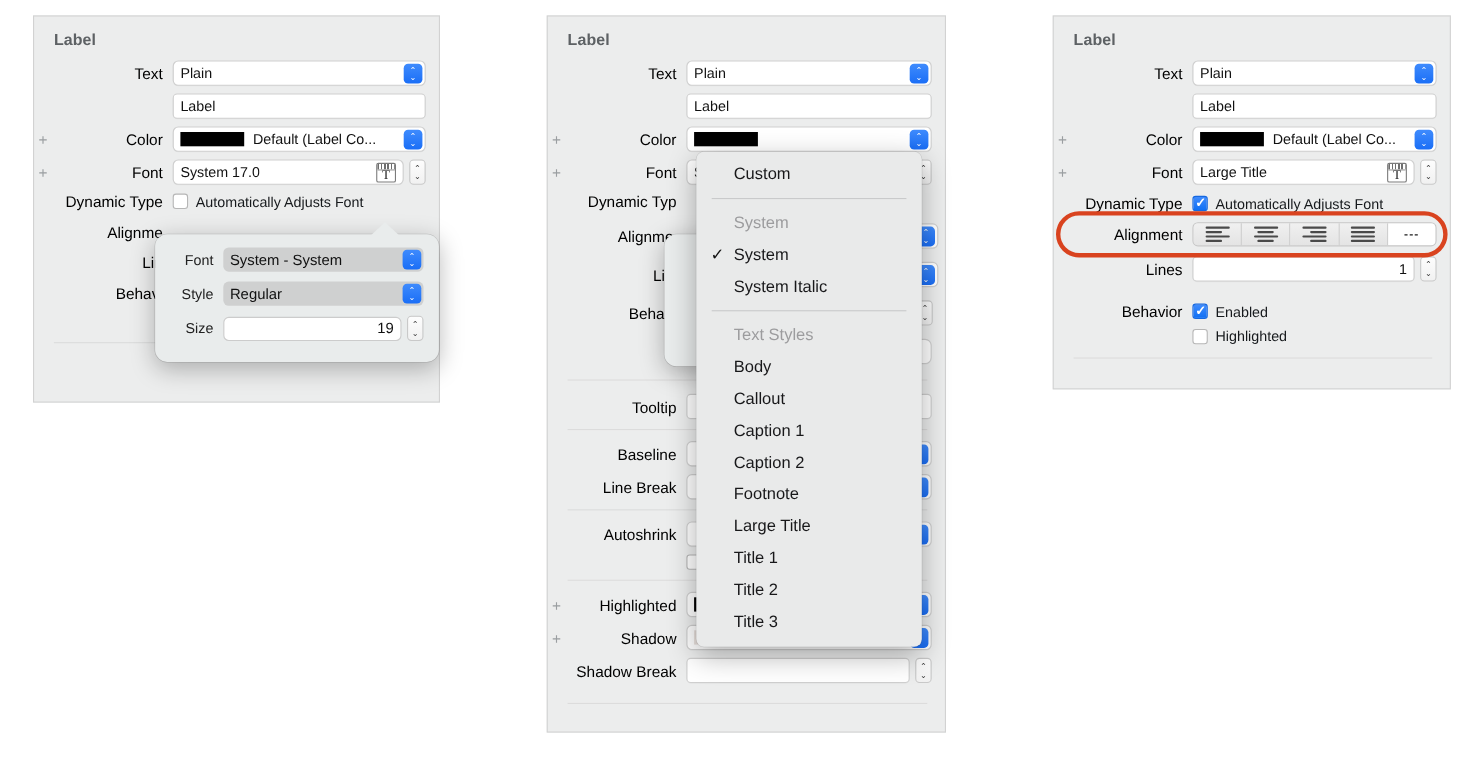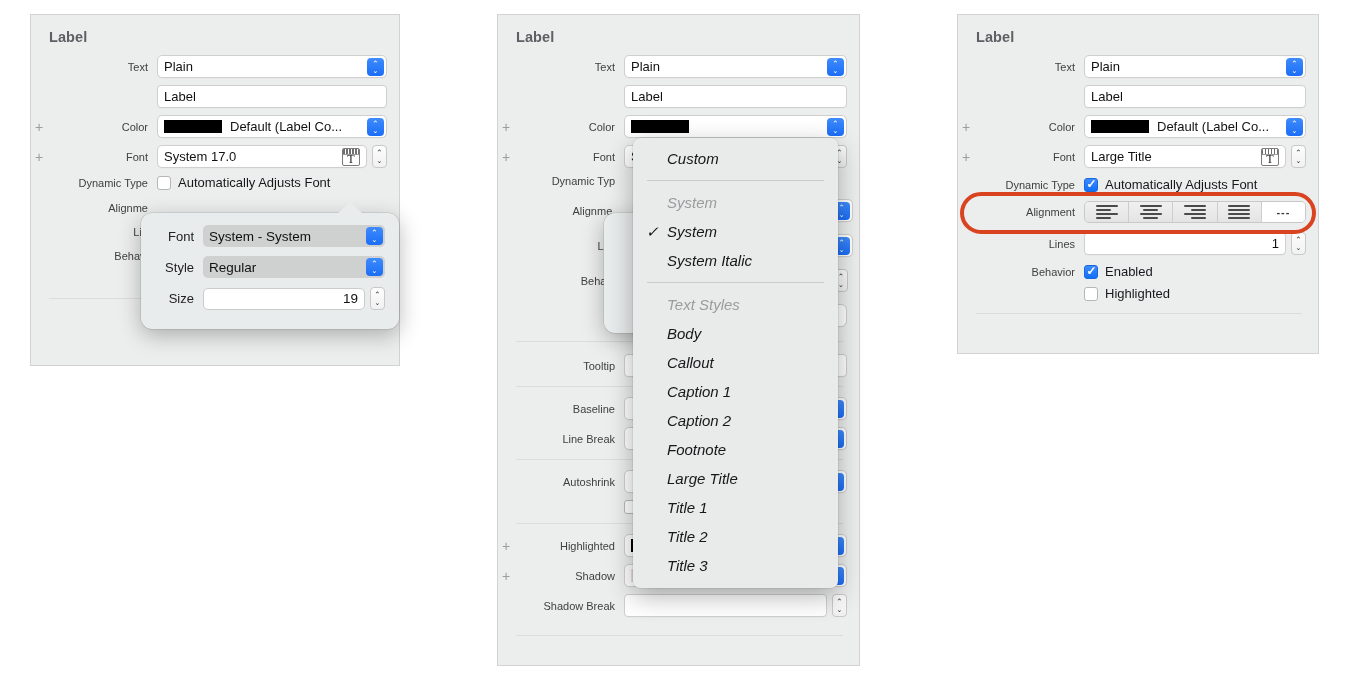--- a/index.html
+++ b/index.html
@@ -34,21 +34,21 @@
   }
   .row {
     display: flex; align-items: center;
     margin-bottom: 7px; padding-right: 12px; position: relative;
   }
   .gutter {
     width: 16px; text-align: center; color: #9a9ea1; font-size: 14px;
     flex: 0 0 16px; line-height: 1;
   }
   .lbl {
-    text-align: right; color: #404040; font-size: 11px;
+    text-align: right; color: #000000; font-size: 14px;
     padding-right: 9px; white-space: nowrap;
   }
   .ctl { flex: 1 1 auto; display: flex; align-items: center; min-width: 0; }
 
   
   .field {
     background: #fff; border: 1px solid #cfcfcf; border-radius: 5px;
     height: 23px; display: flex; align-items: center;
     padding: 0 6px; font-size: 13px; color: #111; flex: 1 1 auto;
     min-width: 0; box-shadow: 0 0.5px 0 rgba(0,0,0,.04);
@@ -151,21 +151,21 @@
 
   
   .menu {
     position: absolute; border-radius: 7px;
     background: #e9eaea;
     box-shadow: 0 8px 26px rgba(0,0,0,.30), 0 0 0 0.5px rgba(0,0,0,.12);
     padding: 6px 0 8px 0;
   }
   .menu-item {
     font-size: 15px; color: #18181a; padding: 4px 16px 4px 34px;
-    white-space: nowrap; position: relative; line-height: 21px; font-style: italic;
+    white-space: nowrap; position: relative; line-height: 21px;
   }
   .menu-item.header { color: #9c9c9e; }
   .menu-sep { height: 1px; background: #c9cacb; margin: 7px 14px; }
   .menu-check { position: absolute; left: 13px; top: 4px; font-size: 15px; color: #111; }
 
   
   .highlight {
     position: absolute; border: 4px solid #d9431f; border-radius: 30px;
     pointer-events: none;
   }
@@ -677,21 +677,21 @@
         <div class="field plain" style="justify-content:flex-end">
           <span>1</span>
         </div>
         <div class="stepper-gray">
             <span>⌃</span>
             <span>⌄</span>
           </div>
       </div>
     </div>
 
-    <div class="row" style="margin-top:9px">
+    <div class="row" style="margin-top:19px">
       <div class="gutter"></div>
       <div class="lbl" style="width:110px">Behavior</div>
       <div class="ctl">
         <span class="chk on"></span>
         <span class="chk-label">Enabled</span>
       </div>
     </div>
 
     <div class="row">
       <div class="gutter"></div>

